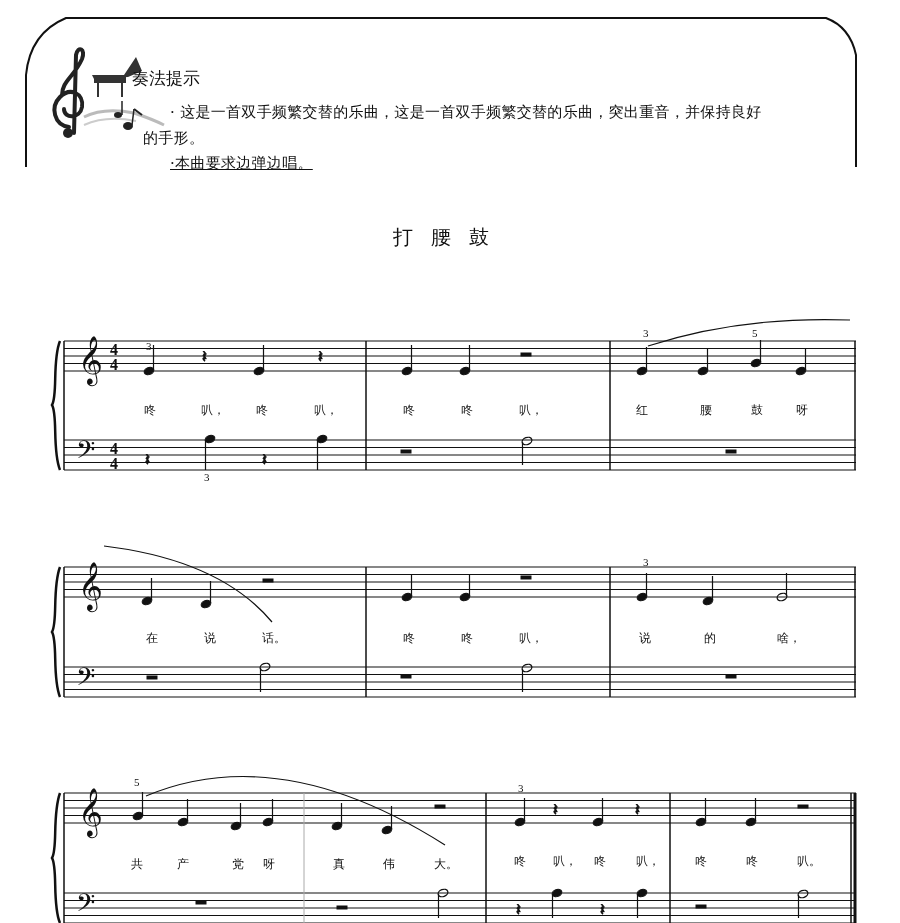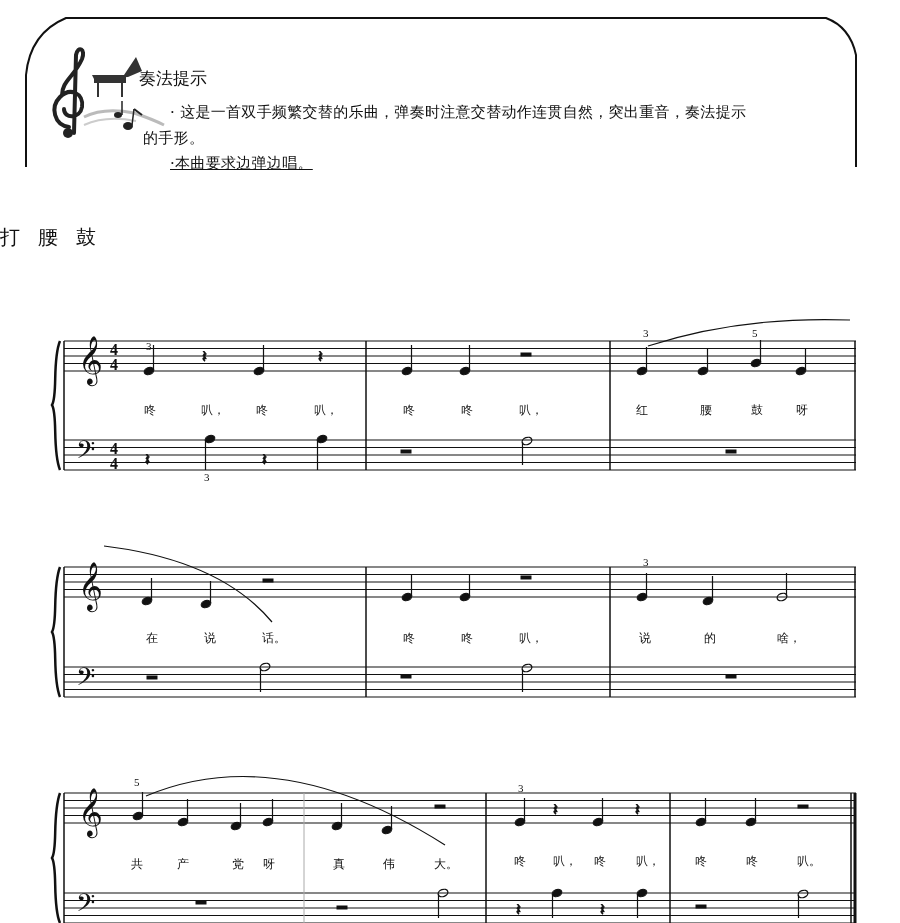--- a/index.html
+++ b/index.html
@@ -4,21 +4,21 @@
 <style>
   html,body{margin:0;padding:0;background:#fff;}
   body{width:900px;height:923px;position:relative;overflow:hidden;font-family:"DejaVu Serif","Liberation Serif",serif;color:#111;}
   .tip-box{position:absolute;left:24px;top:15px;width:830px;height:160px;}
   .tip-box svg{position:absolute;left:0;top:0;}
   .tip-title{position:absolute;left:144px;top:67px;font-size:17px;}
   .tip-line{position:absolute;font-size:15px;letter-spacing:0.3px;white-space:nowrap;}
   .tip-line1{left:170px;top:103px;}
   .tip-line1b{left:143px;top:129px;}
   .tip-line2{left:170px;top:154px;text-decoration:underline;}
-  .song-title{position:absolute;left:0;width:900px;top:224px;font-size:20px;letter-spacing:18px;font-family:"DejaVu Sans","Liberation Sans",sans-serif;}
+  .song-title{position:absolute;left:0;width:900px;top:224px;text-align:center;font-size:20px;letter-spacing:18px;font-family:"DejaVu Sans","Liberation Sans",sans-serif;}
   .score{position:absolute;left:0;top:0;}
   .lyric{font-family:"DejaVu Sans","Liberation Sans",sans-serif;font-size:12px;fill:#111;}
   .fing{font-family:"Liberation Serif","DejaVu Serif",serif;font-size:11px;fill:#111;}
   .ts{font-family:"Liberation Serif","DejaVu Serif",serif;font-size:16px;font-weight:bold;fill:#111;}
 </style>
 </head>
 <body>
 
 <div class="tip-box">
   <svg width="840" height="165">
@@ -32,23 +32,23 @@
       <line x1="98" y1="68" x2="98" y2="82" stroke="#333" stroke-width="2"></line>
       <path d="M60,102 Q80,92 110,98 Q128,104 140,110" fill="none" stroke="#bbb" stroke-width="3"></path>
       <path d="M60,110 Q82,100 112,106" fill="none" stroke="#ccc" stroke-width="2"></path>
       <ellipse cx="94" cy="100" rx="4" ry="3" fill="#222"></ellipse>
       <line x1="98" y1="100" x2="98" y2="86" stroke="#222" stroke-width="1.5"></line>
       <ellipse cx="104" cy="111" rx="5" ry="4" fill="#222"></ellipse>
       <line x1="108" y1="110" x2="110" y2="94" stroke="#222" stroke-width="1.5"></line>
       <path d="M110,94 L118,100" stroke="#222" stroke-width="2"></path>
     </g>
   </svg>
-  <div class="tip-title" style="left:115px;top:52px;">奏法提示</div>
+  <div class="tip-title" style="left:108px;top:52px;">奏法提示</div>
 </div>
-<div class="tip-line tip-line1">· 这是一首双手频繁交替的乐曲，弹奏时注意交替动作连贯自然，突出重音，奏法提示</div>
+<div class="tip-line tip-line1">· 这是一首双手频繁交替的乐曲，这是一首双手频繁交替的乐曲，突出重音，并保持良好</div>
 <div class="tip-line tip-line1b">的手形。</div>
 <div class="tip-line tip-line2">·本曲要求边弹边唱。</div>
 
 <div class="song-title">打腰鼓</div>
 
 <svg class="score" width="900" height="923">
   <defs>
     <g id="staff5">
       <line x1="0" y1="0" x2="1" y2="0"></line>
     </g>

